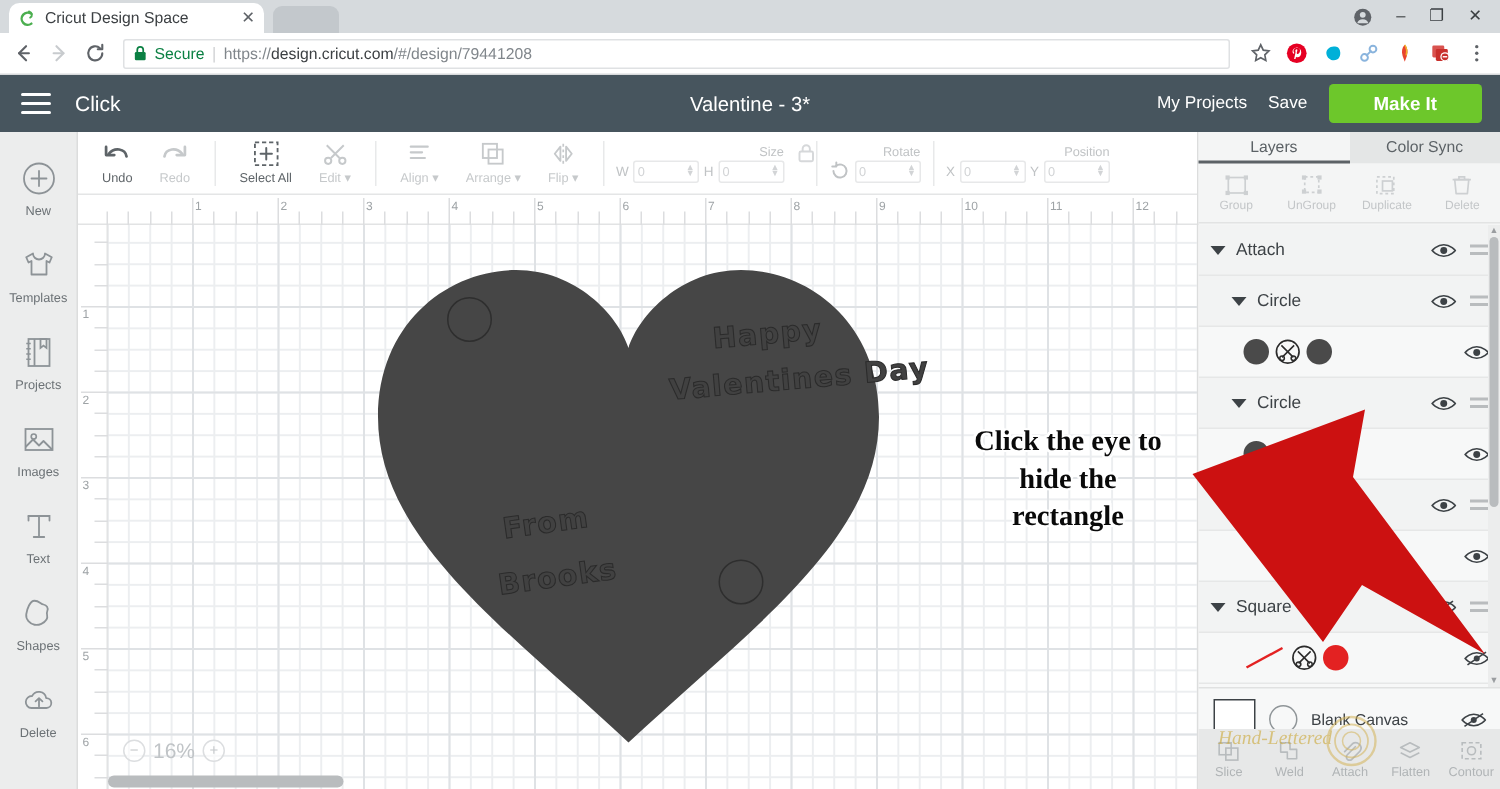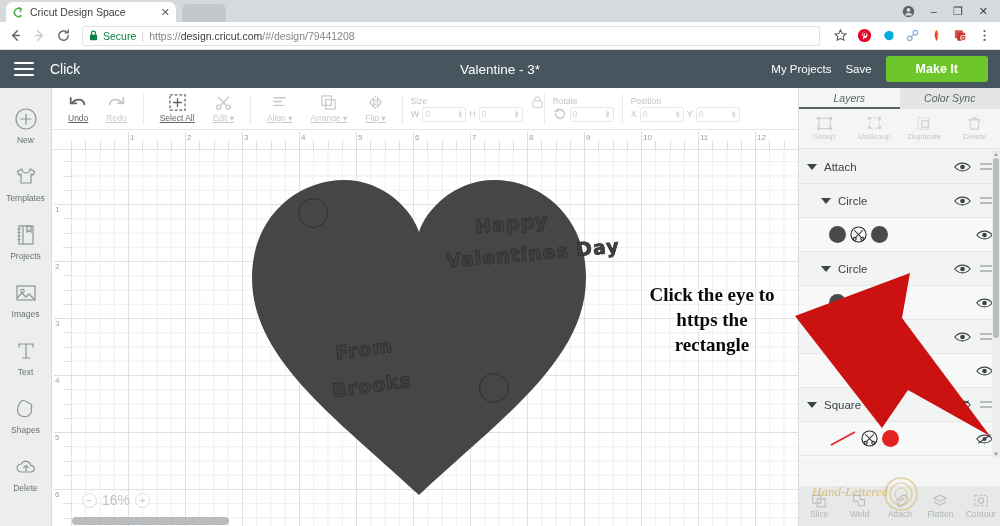--- a/index.html
+++ b/index.html
@@ -98,23 +98,23 @@
     background: #fff; border-bottom: 1px solid #e4e5e6;
     display: flex; align-items: center;
   }
   .tool-group { display: flex; align-items: center; height: 42px; padding: 0 7px; }
   .tool-sep { width: 1px; height: 30px; background: #e8e9ea; }
   .tool-btn {
     display: flex; flex-direction: column; align-items: center; gap: 2px;
     padding: 0 9px; cursor: pointer;
   }
   .tool-ico { height: 17px; color: #5e6468; display: block; }
-  .tool-txt { font-size: 8.5px; color: #5e6468; white-space: nowrap; text-decoration: underline; }
+  .tool-txt { font-size: 8.5px; color: #5e6468; white-space: nowrap; }
   .tool-btn.dim .tool-ico, .tool-btn.dim .tool-txt { color: #c6c9cb; }
-  .field-group { display: flex; flex-direction: column; padding: 0 8px; gap: 1px; }
+  .field-group { display: flex; flex-direction: column; padding: 0 8px; gap: 1px; text-align: right; }
   .field-title { font-size: 8.5px; color: #c0c3c5; }
   .field-row { display: flex; align-items: center; gap: 3px; }
   .field-key { font-size: 9px; color: #c0c3c5; }
   .stepper {
     width: 44px; height: 15px; border: 1px solid #e7e8e9; border-radius: 2px;
     display: flex; align-items: center; justify-content: space-between;
     padding: 0 2px; background: #fff;
   }
   .stepper .val { font-size: 8.5px; color: #d2d4d6; }
   .stepper .arrows { display: flex; flex-direction: column; line-height: 4px; }
@@ -192,21 +192,21 @@
   }
 
   
   .rpanel {
     position: absolute; top: 88px; left: 798px; width: 202px; height: 438px;
     background: #f4f5f5; border-left: 1px solid #dcdddd;
   }
   .rtabs { display: flex; height: 21px; background: #e4e6e6; }
   .rtab {
     flex: 1; font-size: 10.5px; color: #5c6266; text-align: center;
-    line-height: 21px; cursor: pointer; font-style: italic;
+    line-height: 21px; cursor: pointer;
   }
   .rtab.active { background: #f4f5f5; border-bottom: 2px solid #5c6266; }
   .rtools {
     display: flex; height: 40px; align-items: center;
     border-bottom: 1px solid #e2e3e3; background: #f4f5f5;
   }
   .rtool {
     flex: 1; display: flex; flex-direction: column; align-items: center;
     gap: 1px; cursor: pointer;
   }
@@ -570,21 +570,21 @@
     <div class="circle-cut" style="left:246px;top:68px;width:30px;height:30px;"></div>
     <div class="circle-cut" style="left:427px;top:243px;width:30px;height:30px;"></div>
 
     <span class="shape-text" style="left:423px;top:82px;font-size:19px;transform:rotate(-5deg);">Happy</span>
     <span class="shape-text" style="left:394px;top:112px;font-size:19px;transform:rotate(-5deg);">Valentines  Day</span>
     <span class="shape-text" style="left:283px;top:208px;font-size:19px;transform:rotate(-8deg);">From</span>
     <span class="shape-text" style="left:280px;top:244px;font-size:19px;transform:rotate(-8deg);">Brooks</span>
 
     <div class="annotation" style="left:570px;top:152px;width:180px;">
       <div>Click the eye to</div>
-      <div>https the</div>
+      <div>hide the</div>
       <div>rectangle</div>
     </div>
 
     <div class="zoom-ctl">
       <span class="zbtn">−</span>
       <span class="zval">16%</span>
       <span class="zbtn">+</span>
     </div>
 
     <div class="ruler-h" id="rulerH">
@@ -874,20 +874,32 @@
        </div>
         </div>
       </div>
 
     <div class="lscroll">
       <div class="lscroll-arrow" style="top:1px;">▲</div>
       <div class="lscroll-thumb"></div>
       <div class="lscroll-arrow" style="bottom:1px;">▼</div>
     </div>
 
+    <div class="blank-row">
+      <div class="blank-sq"></div>
+      <div class="blank-circ"></div>
+      <span class="blank-txt">Blank Canvas</span>
+      <div class="row-right">
+        <svg class="eye-off" viewBox="0 0 22 14">
+          <path d="M1 7s4-5 10-5 10 5 10 5-4 5-10 5S1 7 1 7z" fill="none" stroke="#3d4246" stroke-width="1.4"></path>
+          <circle cx="11" cy="7" r="2.6" fill="#3d4246"></circle>
+          <path d="M3 12.5L19 1.5" stroke="#3d4246" stroke-width="1.4"></path>
+        </svg>
+      </div>
+    </div>
 
     <div class="rbottom">
       <div class="rb-item">
         <svg class="rb-ico" width="16" height="15" viewBox="0 0 18 16">
           <rect x="2" y="2" width="9" height="9" fill="none" stroke="#b8bcbe" stroke-width="1.2"></rect>
           <rect x="7" y="6" width="9" height="9" fill="none" stroke="#b8bcbe" stroke-width="1.2"></rect>
         </svg>
         <span class="rb-txt">Slice</span>
       </div>
       <div class="rb-item">

